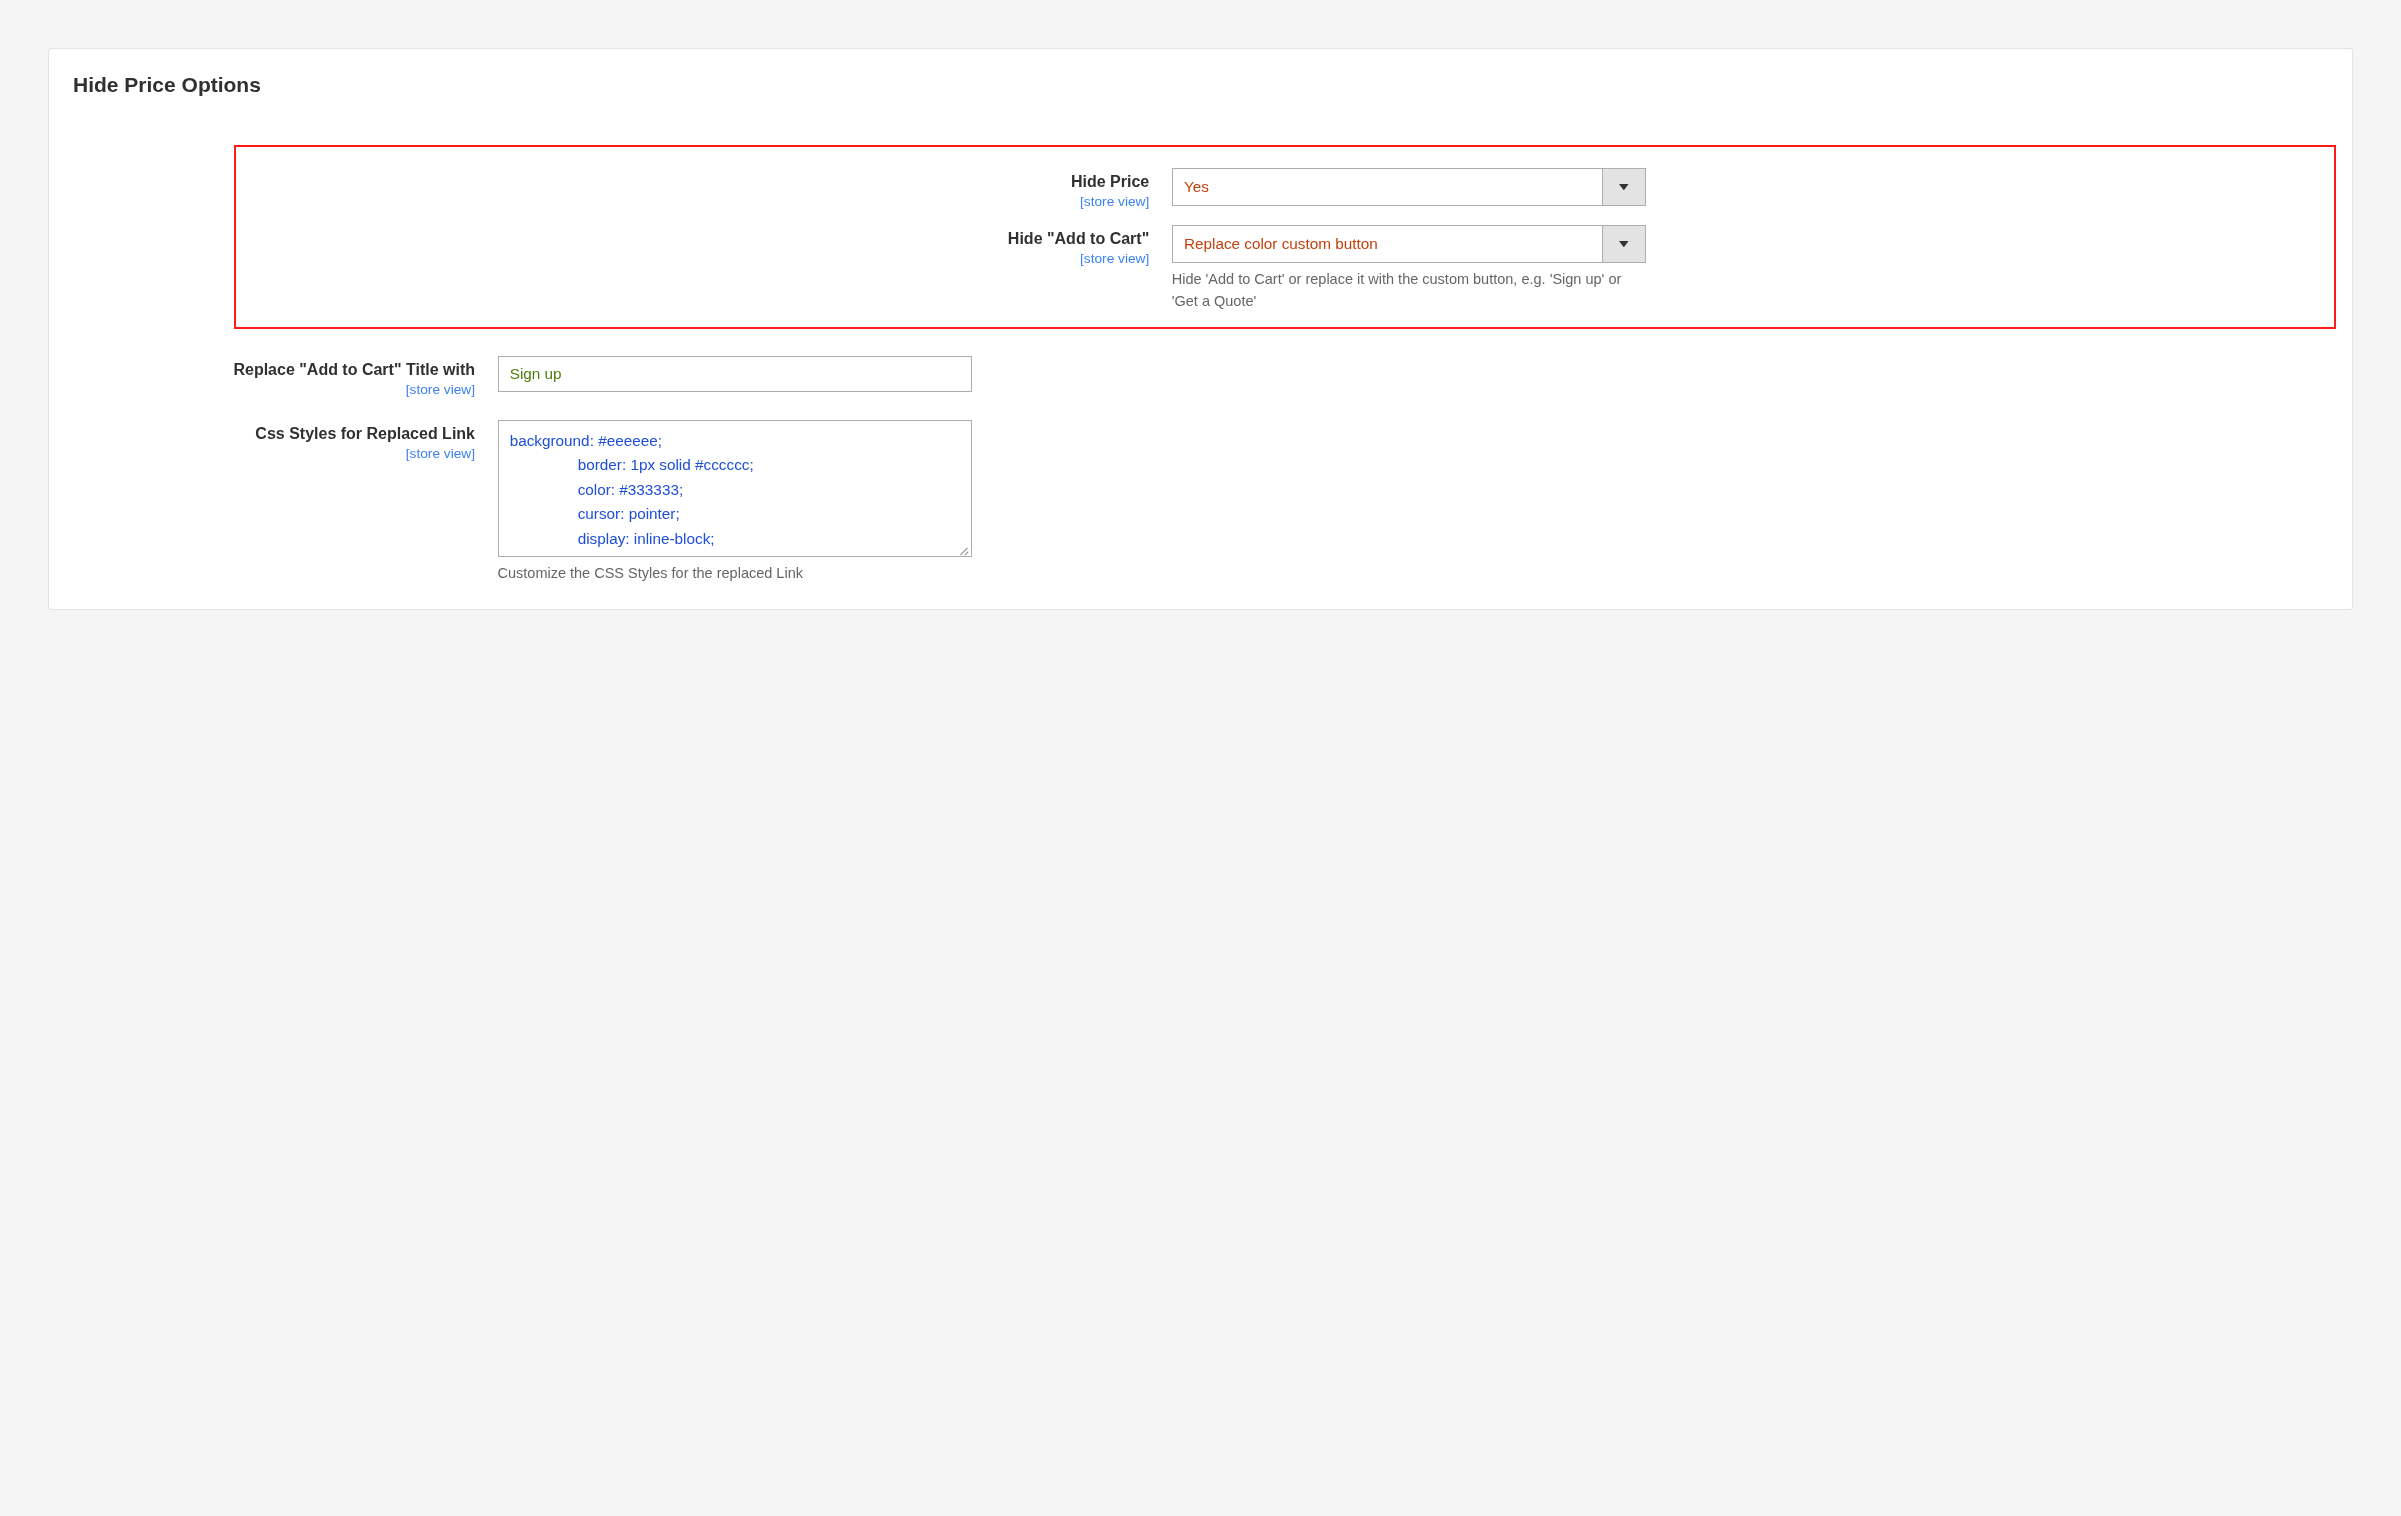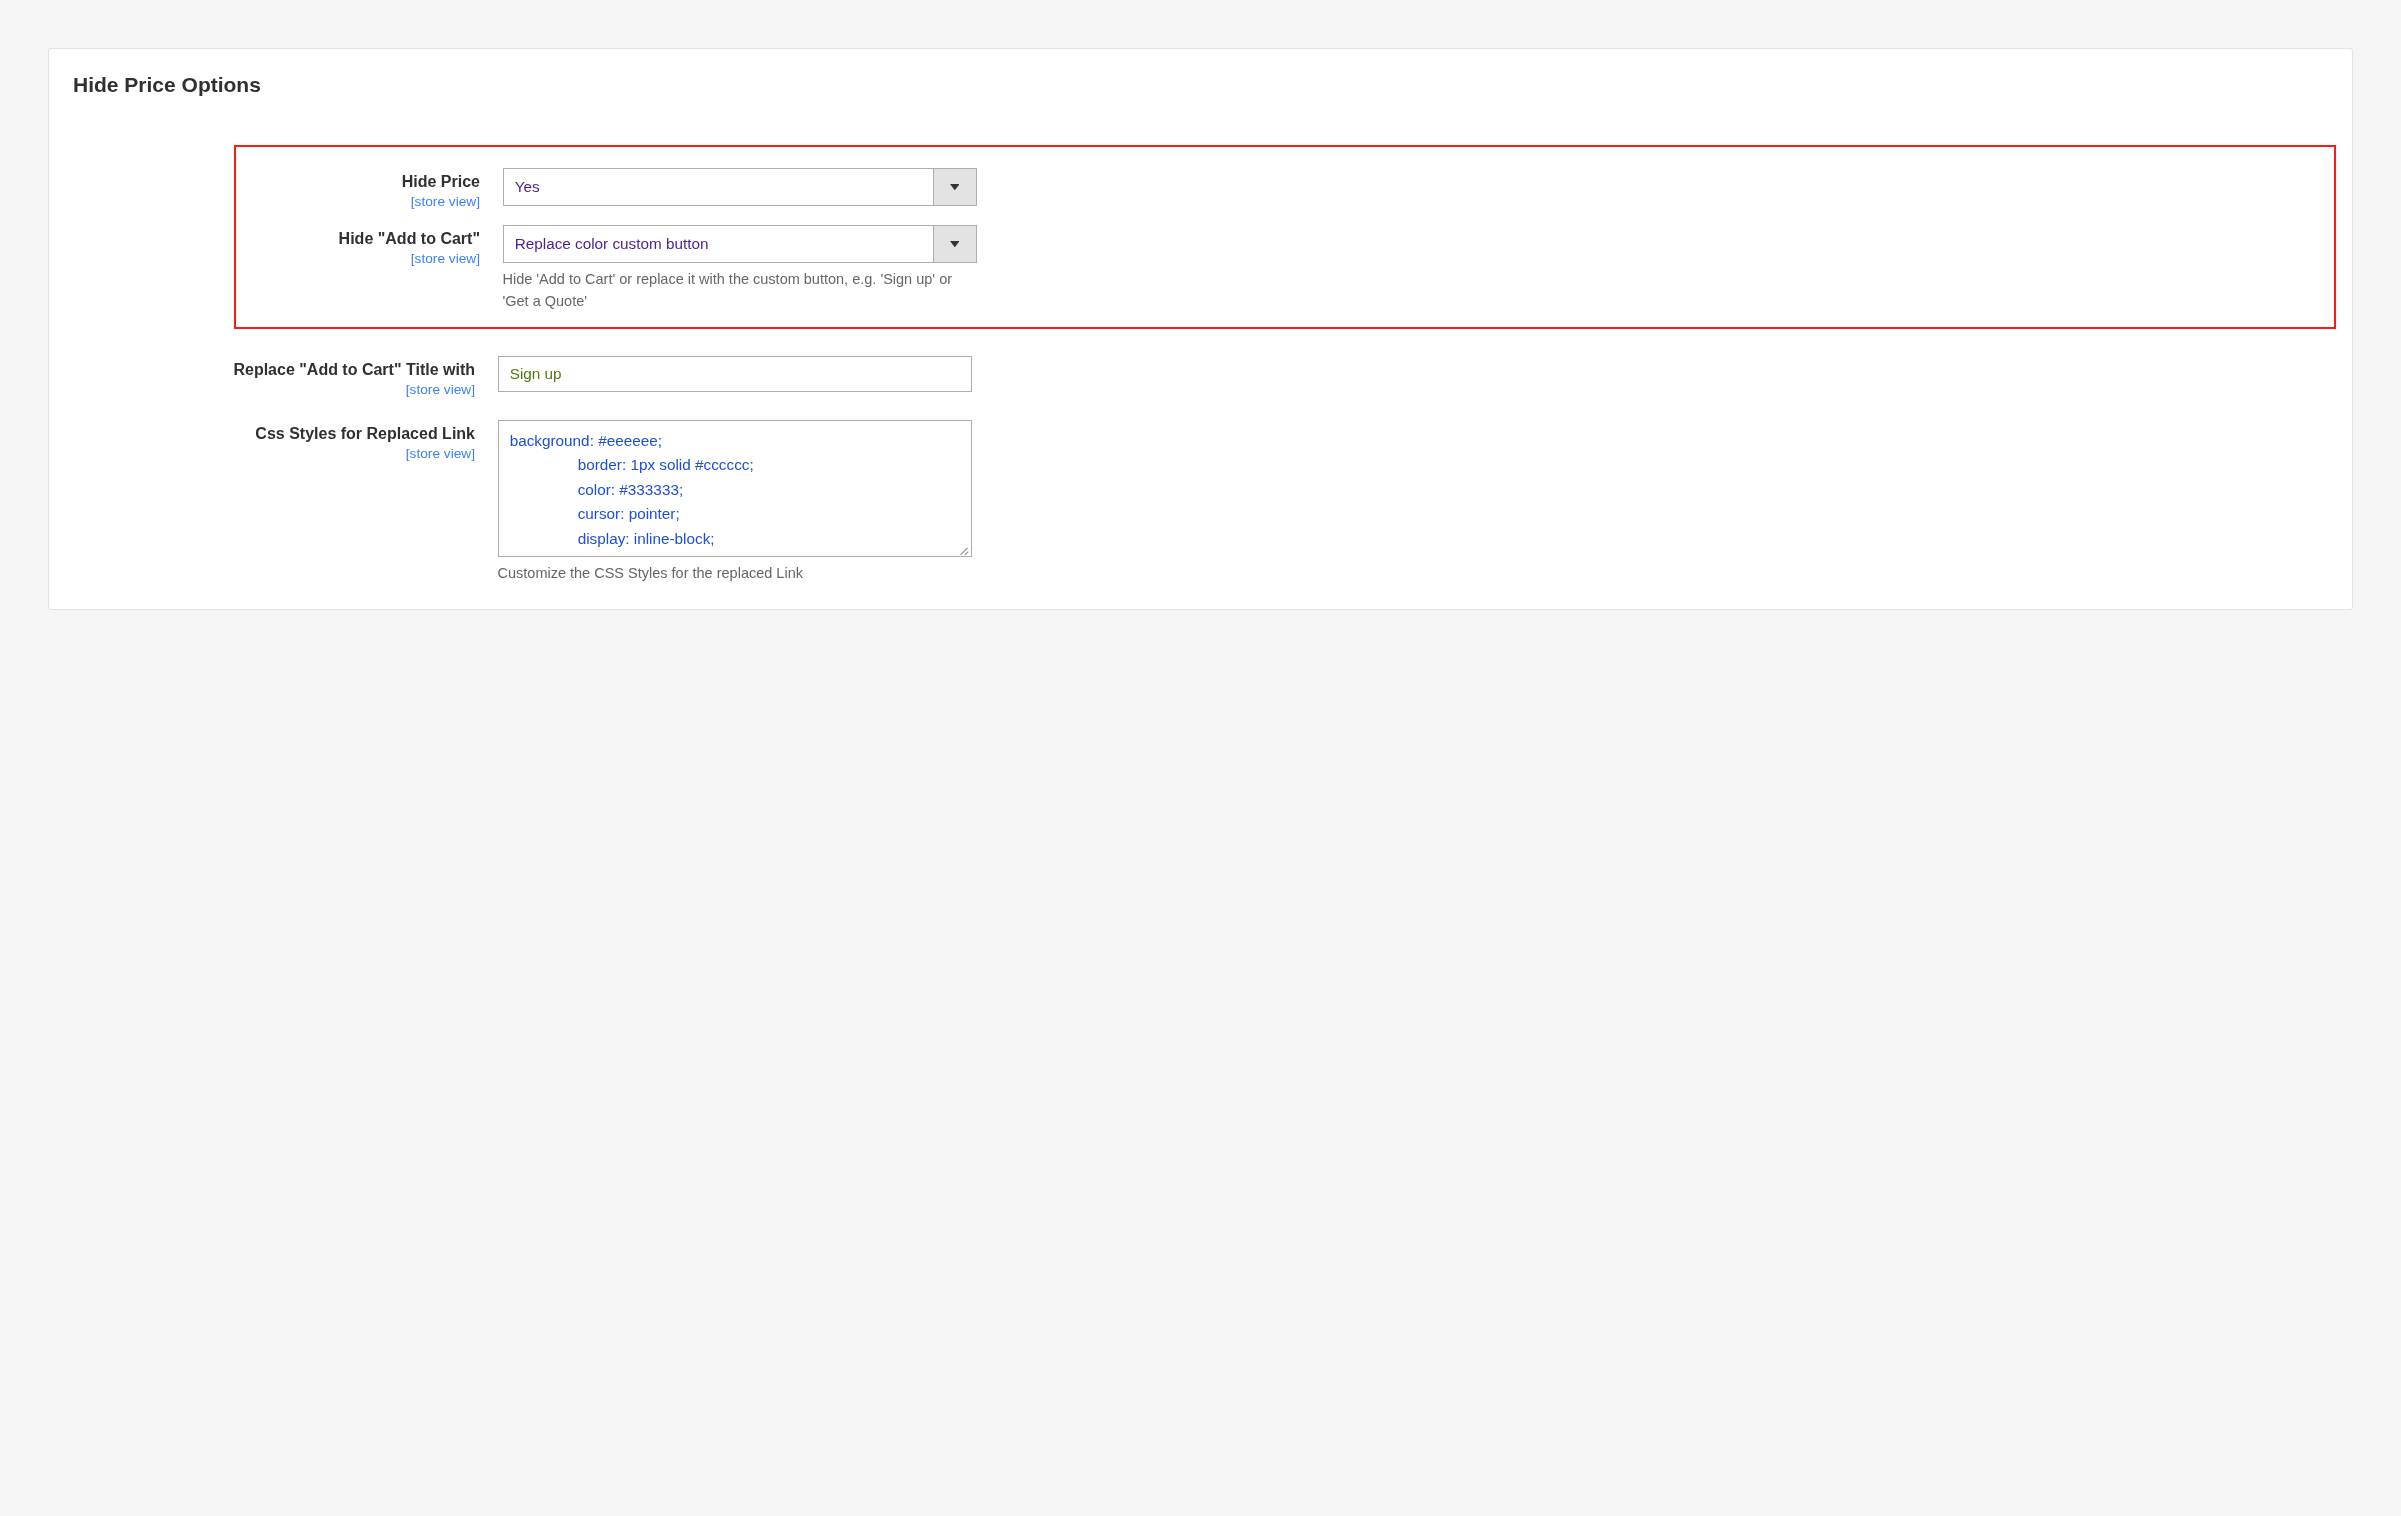--- a/index.html
+++ b/index.html
@@ -34,20 +34,21 @@
     }
 
     .field-row {
       display: flex;
       align-items: flex-start;
       margin-bottom: 22.5px;
     }
 
     .highlight-box .field-row {
        margin-bottom: 16px;
+       justify-content: center;
     }
     .highlight-box .field-row:last-child {
        margin-bottom: 0;
     }
 
     .label-col {
       width: 225px;
       text-align: right;
       padding-right: 22.5px;
       padding-top: 4.8px;
@@ -85,21 +86,21 @@
       height: 36px;
       background: #fff;
     }
 
     .select-text {
       flex: 1;
       display: flex;
       align-items: center;
       padding: 0 11.2px;
       font-size: 15.3px;
-      color: #4c1d95;
+      color: #c2410c;
     }
 
     .select-arrow {
       width: 42px;
       background: #e3e3e3;
       border-left: 0.8px solid #adadad;
       display: flex;
       align-items: center;
       justify-content: center;
     }

